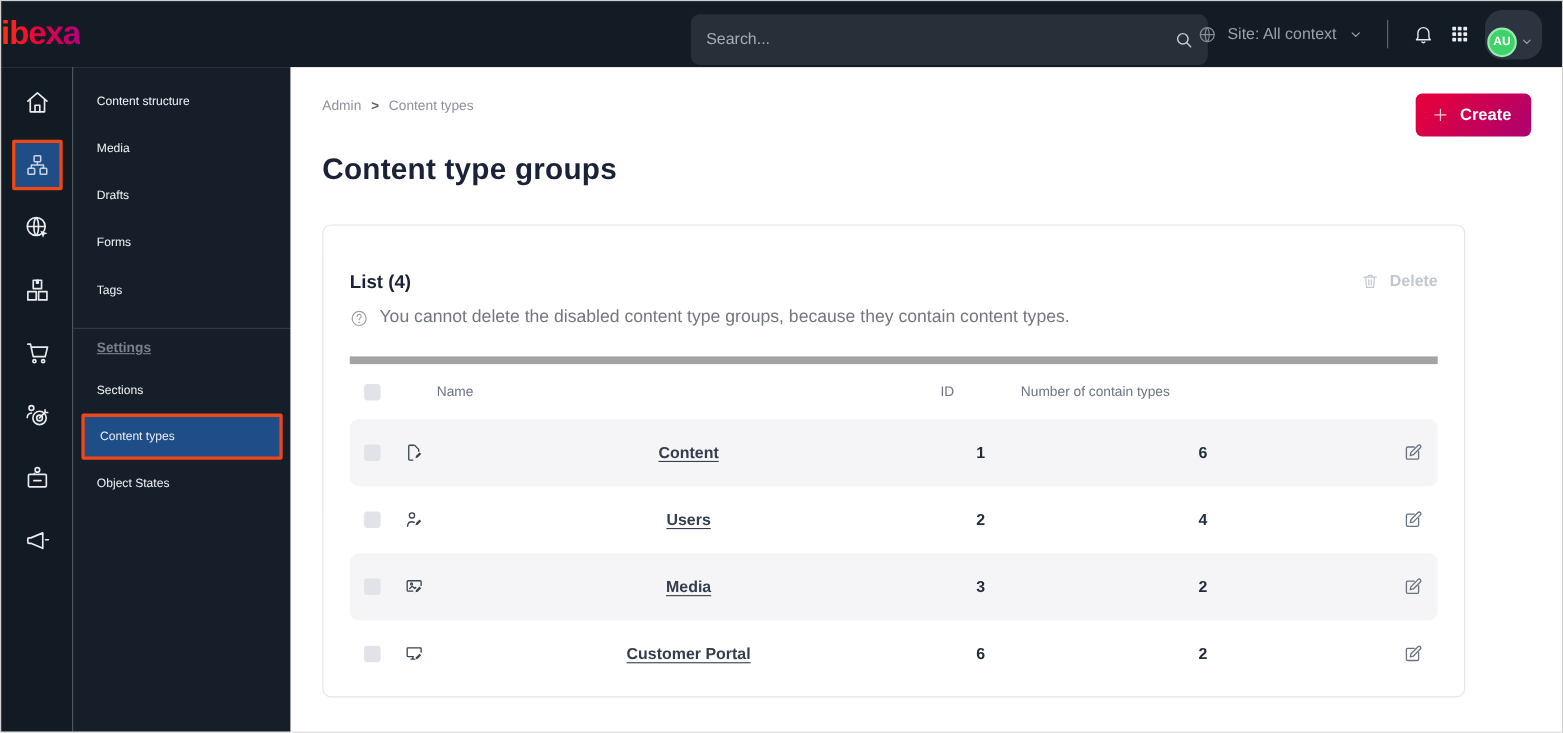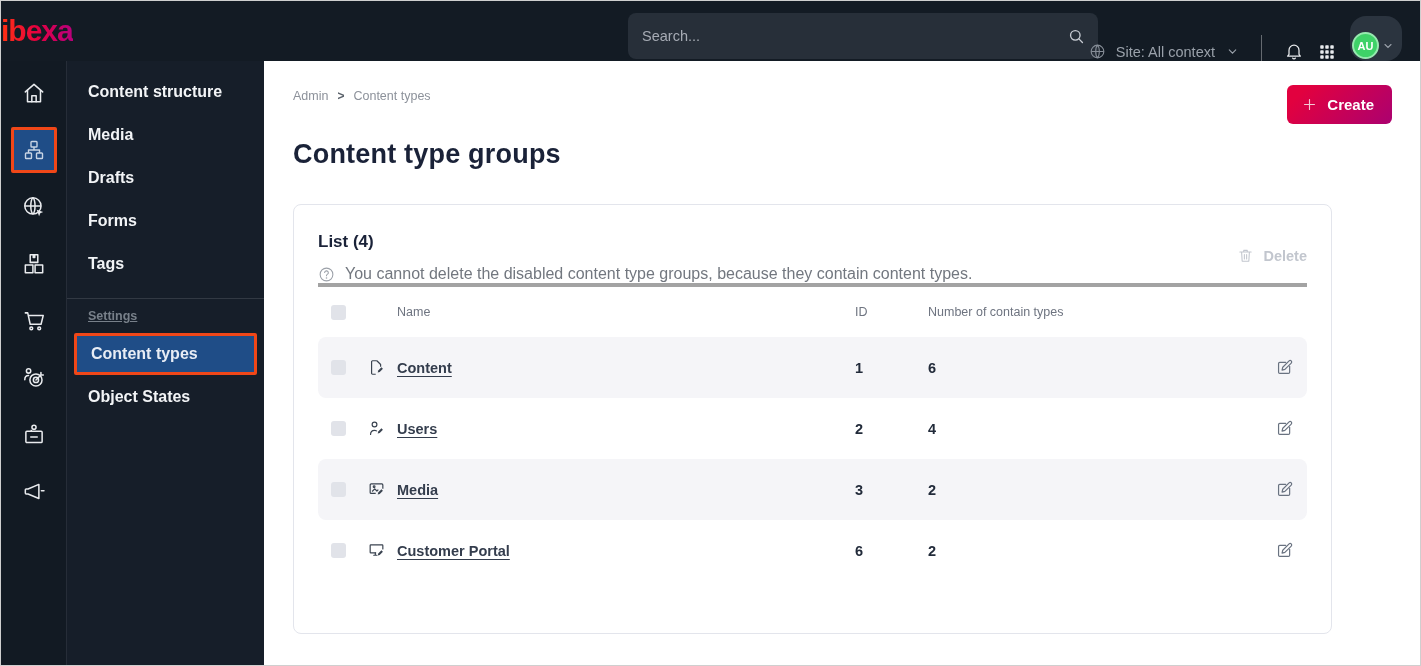--- a/index.html
+++ b/index.html
@@ -28,21 +28,21 @@
   }
   .searchbox input {
     flex:1; background:transparent; border:none; outline:none;
     color:#d4d8dd; font-size:14.5px; font-family:inherit;
   }
   .searchbox input::placeholder { color:#a6abb4; }
   .search-icon { color:#c7cbd2; display:flex; }
 
   .topbar-right {
     position:absolute; right:18px; top:0; height:60px;
-    display:flex; align-items:flex-end; gap:14px;
+    display:flex; align-items:center; gap:14px;
   }
   .site-context { display:flex; align-items:center; gap:9px; cursor:pointer; }
   .site-context .globe { color:#868d97; display:flex; }
   .site-context .label { color:#9aa1aa; font-size:14.5px; }
   .site-context .chev { color:#9aa1aa; display:flex; margin-left:2px; }
   .topbar-divider { width:1px; height:26px; background:rgba(255,255,255,0.35); margin:0 8px; }
   .icon-btn { color:#e9ebee; display:flex; cursor:pointer; background:none; border:none; padding:0; }
   .avatar-pill {
     display:flex; align-items:center; background:#2b343f; border-radius:16px;
     padding:16px 8px 2px 2px; gap:3px; cursor:pointer; border:none;
@@ -74,21 +74,21 @@
   }
 
   
   .menu {
     position:absolute; top:60px; left:65px; width:198px; height:606px;
     background:#161e29; border-left:1px solid rgba(255,255,255,0.07);
     padding-top:9px; z-index:4;
   }
   .menu-item {
     height:43px; display:flex; align-items:center; padding-left:21px;
-    color:#f2f4f6; font-size:16px; font-weight:700; cursor:pointer;
+    color:#f2f4f6; font-size:11px; font-weight:400; cursor:pointer;
     background:none; border:none; width:100%; text-align:center; font-family:inherit;
   }
   .menu-item.active {
     width:calc(100% - 14px); margin:0 7px; height:42px; padding-left:14px;
     background:#1f4d87; border:3px solid #f04718; border-radius:2px;
     color:#e8edf5;
   }
   .menu-divider { border-top:1px solid rgba(255,255,255,0.12); margin-top:13px; }
   .menu-section-label {
     height:34px; display:flex; align-items:center; padding-left:21px;
@@ -110,43 +110,43 @@
     border:none; border-radius:6px; color:#fff; font-size:15px; font-weight:600;
     display:flex; align-items:center; gap:9px; cursor:pointer; font-family:inherit;
   }
   .create-btn .plus { display:flex; color:#f3c9d4; }
   .page-title { margin-top:14px; font-size:27px; font-weight:800; color:#1a2238; letter-spacing:0.2px; }
 
   
   .card {
     margin-top:34px; width:1039px; height:430px;
     background:#fff; border:1px solid #e3e5ec; border-radius:8px;
-    padding:27px 24px 0 24px; position:relative;
+    padding:42px 24px 0 24px; position:relative;
   }
   .card-title { font-size:17px; font-weight:bold; color:#1a2238; }
   .help-row { display:flex; align-items:center; gap:10px; margin-top:13px; }
   .help-row .help-icon { color:#9ba0a8; display:flex; }
   .help-row .help-text { color:#72777f; font-size:16px; }
   .delete-btn {
     position:absolute; right:24px; top:42px;
     display:flex; align-items:center; gap:9px;
     background:none; border:none; color:#c2c6ce; font-size:14.5px; font-weight:600;
     cursor:default; font-family:inherit;
   }
   .delete-btn .trash { display:flex; }
 
   
-  .table { border-top:4px solid #a3a3a3; }
+  .table { margin-top:26px; border-top:7px solid #a3a3a3; }
   .trow {
     display:grid; grid-template-columns:36px 30px 458px 73px 1fr 35px;
     align-items:center; padding:0 13px;
   }
   .thead { height:50px; color:#6e7480; font-size:12.5px; }
   .thead .col-label { font-weight:400; }
-  .row { height:61px; border-radius:8px; }
+  .row { height:61px; border-radius:8px;text-align:center; }
   .row.striped { background:#f5f5f8; }
   .checkbox {
     width:15px; height:15px; border-radius:3px; background:#e1e3e9; border:none;
   }
   .row-icon { color:#3a4350; display:flex; }
   .name-link {
     color:#343d4d; font-size:14.5px; font-weight:600;
     text-decoration:underline; text-underline-offset:3px; cursor:pointer;
   }
   .cell-num { color:#222b3a; font-size:14.5px; font-weight:600; }
@@ -296,20 +296,21 @@
 </nav>
 
 <nav class="menu">
   <button class="menu-item">Content structure</button>
   <button class="menu-item">Media</button>
   <button class="menu-item">Drafts</button>
   <button class="menu-item">Forms</button>
   <button class="menu-item">Tags</button>
   <div class="menu-divider"></div>
   <div class="menu-section-label">Settings</div>
+  <button class="menu-item">Sections</button>
   <button class="menu-item active">Content types</button>
   <button class="menu-item">Object States</button>
 </nav>
 
 <main class="main">
   <div class="main-header">
     <div class="breadcrumb">
       <span class="crumb">Admin</span>
       <span class="sep">&gt;</span>
       <span class="crumb">Content types</span>

